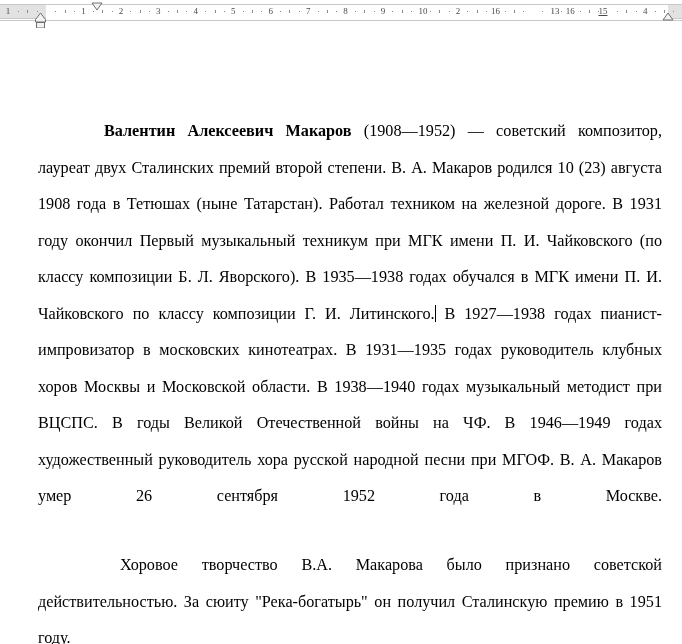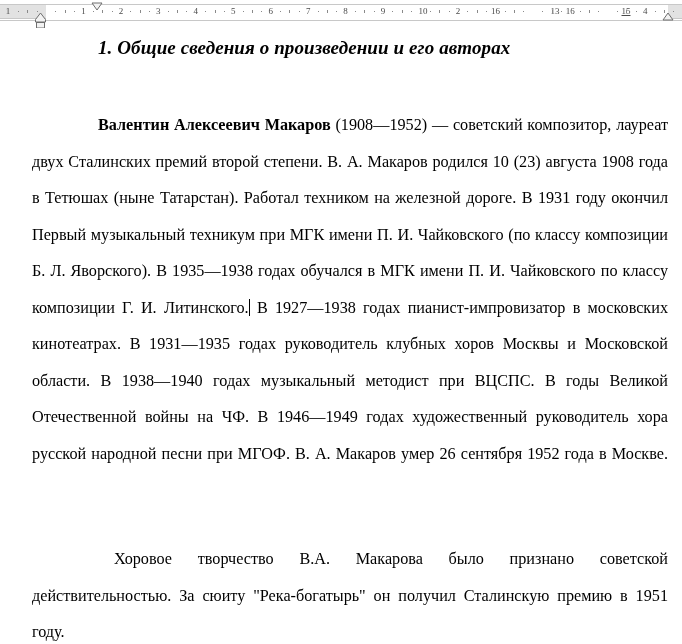--- a/index.html
+++ b/index.html
@@ -127,21 +127,21 @@
     font-size: 16.2px;
     color: #000000;
     text-align: justify;
     text-justify: inter-word;
     line-height: 36.5px;
   }
   #para-1 { top: 79px; }
   #para-2 { top: 513px; }
 
   .body-block p {
-    margin: 0;
+    margin: 6px;
     text-indent: 66px;
     text-align: justify;
   }
   #para-2 p { text-indent: 82px; }
 
   
   .body-block p::after {
     content: "";
     display: inline-block;
     width: 100%;
@@ -175,21 +175,21 @@
       <div class="ruler-num" style="left: 233.25px;">5</div>
       <div class="ruler-num" style="left: 270.7px;">6</div>
       <div class="ruler-num" style="left: 308.15px;">7</div>
       <div class="ruler-num" style="left: 345.6px;">8</div>
       <div class="ruler-num" style="left: 383.05px;">9</div>
       <div class="ruler-num" style="left: 423px;">10</div>
       <div class="ruler-num" style="left: 457.95px;">2</div>
       <div class="ruler-num" style="left: 495.4px;">16</div>
       <div class="ruler-num" style="left: 555px;">13</div>
       <div class="ruler-num" style="left: 570.3px;">16</div>
-      <div class="ruler-num" style="left: 626px; text-decoration: underline;">15</div>
+      <div class="ruler-num" style="left: 603px; text-decoration: underline;">15</div>
       <div class="ruler-num" style="left: 645.2px;">4</div>
       <div class="ruler-dot" style="left: 18px;"></div>
       <div class="ruler-tick" style="left: 27px;"></div>
       <div class="ruler-dot" style="left: 37px;"></div>
       <div class="ruler-dot" style="left: 55px;"></div>
       <div class="ruler-tick" style="left: 65px;"></div>
       <div class="ruler-dot" style="left: 74px;"></div>
       <div class="ruler-dot" style="left: 93px;"></div>
       <div class="ruler-tick" style="left: 102px;"></div>
       <div class="ruler-dot" style="left: 112px;"></div>
@@ -250,21 +250,20 @@
     <rect x="2.5" y="10.5" width="8" height="5.5" fill="#f2f2f2" stroke="#6e6e6e" stroke-width="1"></rect>
   </svg>
 
   <svg class="indent-marker" id="right-indent-marker" viewBox="0 0 12 9" width="12" height="9">
     <path d="M6 1 L11 8 L1 8 Z" fill="#f2f2f2" stroke="#6e6e6e" stroke-width="1"></path>
   </svg>
 </div>
 
 <div id="page">
 
-  <div id="doc-heading">1. Общие сведения о произведении и его авторах</div>
 
   <div class="body-block" id="para-1">
     <p><span class="bold-name">Валентин Алексеевич Макаров</span><span> (1908—1952) — советский композитор, лауреат двух Сталинских премий второй степени. В. А. Макаров родился 10 (23) августа 1908 года в Тетюшах (ныне Татарстан). Работал техником на железной дороге. В 1931 году окончил Первый музыкальный техникум при МГК имени П. И. Чайковского (по классу композиции Б. Л. Яворского). В 1935—1938 годах обучался в МГК имени П. И. Чайковского по классу композиции Г. И. Литинского.</span><span id="text-caret"></span><span> В 1927—1938 годах пианист-импровизатор в московских кинотеатрах. В 1931—1935 годах руководитель клубных хоров Москвы и Московской области. В 1938—1940 годах музыкальный методист при ВЦСПС. В годы Великой Отечественной войны на ЧФ. В 1946—1949 годах художественный руководитель хора русской народной песни при МГОФ. В. А. Макаров умер 26 сентября 1952 года в Москве.</span></p>
   </div>
 
   <div class="body-block" id="para-2">
     <p>Хоровое творчество В.А. Макарова было признано советской действительностью. За сюиту "Река-богатырь" он получил Сталинскую премию в 1951 году.</p>
   </div>
 
 </div>

